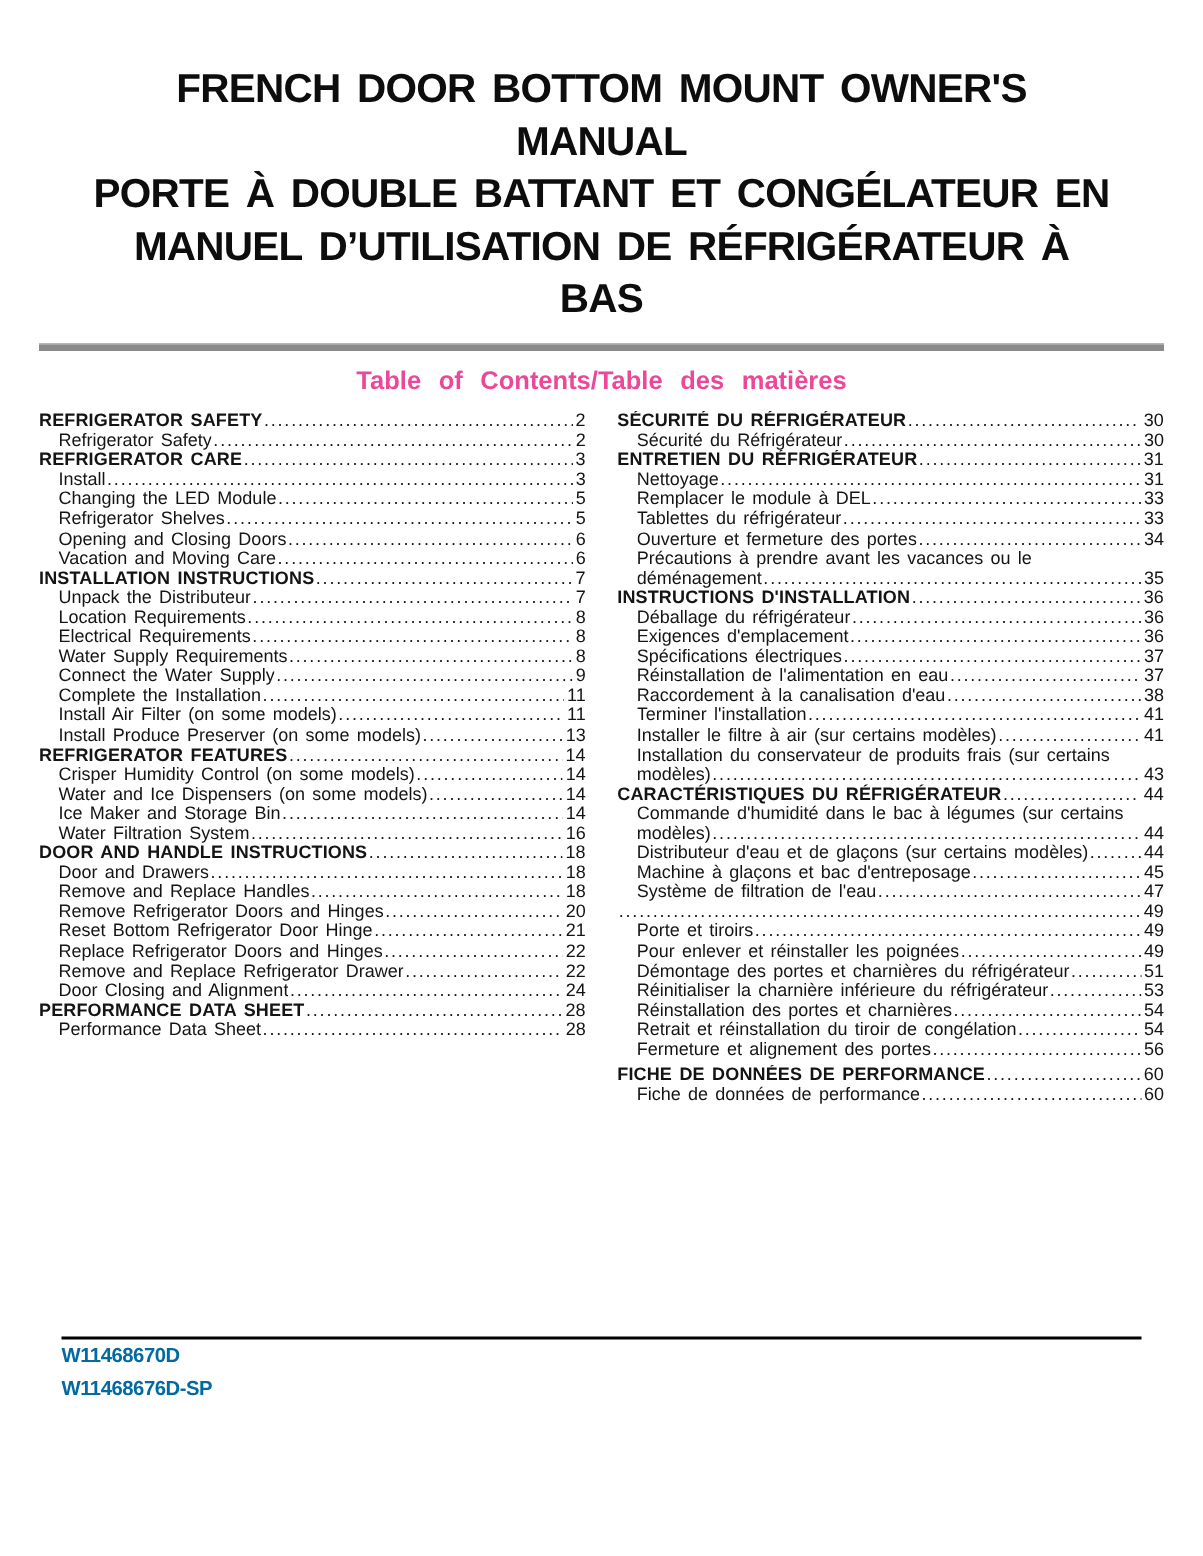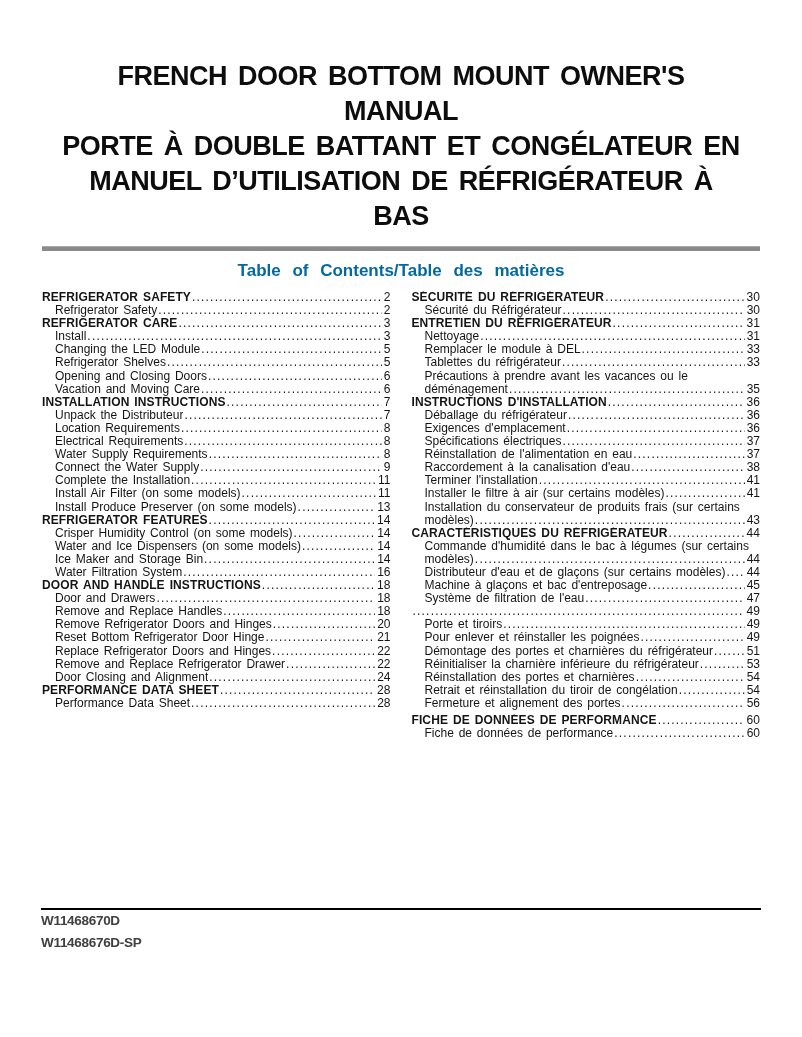--- a/index.html
+++ b/index.html
@@ -6,23 +6,22 @@
   body {
     width: 802px; height: 1037px;
     background: #ffffff;
     font-family: "Liberation Sans", sans-serif;
     color: #141414;
     position: relative;
     overflow: hidden;
   }
   .page {
     position: absolute; inset: 0;
-    padding: 0 42px;
+    padding: 0 26px;
     box-sizing: border-box;
-    margin-top: 17px;
   }
   .doc-title {
     margin-top: 42px;
     text-align: center;
     font-weight: 700;
     font-size: 27px;
     line-height: 35px;
     letter-spacing: -0.5px;
     word-spacing: 4px;
     color: #0d0d0d;
@@ -32,21 +31,21 @@
     background: #8a8a8a;
     border-top: 1px solid #a9a9a9;
     margin-top: 12px;
   }
   .toc-heading {
     margin-top: 10px;
     text-align: center;
     font-weight: 700;
     font-size: 17px;
     word-spacing: 7px;
-    color: #0369a1;
+    color: #ec4899;
   }
   .toc-columns {
     display: flex;
     margin-top: 10px;
     gap: 21px;
   }
   .toc-col { flex: 1 1 0; min-width: 0; }
   .toc-row {
     display: flex;
     align-items: baseline;
@@ -77,21 +76,21 @@
     position: absolute;
     left: 41px; right: 41px;
     top: 891px;
   }
   .footer-rule { height: 2px; background: #000000; }
   .part-number {
     font-weight: 700;
     font-size: 13.5px;
     line-height: 22px;
     letter-spacing: -0.3px;
-    color: #404040;
+    color: #0369a1;
   }
   .part-number:first-of-type { margin-top: 4px; }
 </style>
 </head>
 <body>
 
 <div class="page">
 
   <div class="doc-title">
     <div>FRENCH DOOR BOTTOM MOUNT OWNER'S</div>
@@ -293,20 +292,25 @@
           <span class="toc-text">Remplacer le module à DEL</span>
           <span class="toc-leader"></span>
           <span class="toc-page">33</span>
         </div>
         <div class="toc-row indent">
           <span class="toc-text">Tablettes du réfrigérateur</span>
           <span class="toc-leader"></span>
           <span class="toc-page">33</span>
         </div>
         <div class="toc-row indent">
+          <span class="toc-text">Ouverture et fermeture des portes</span>
+          <span class="toc-leader"></span>
+          <span class="toc-page">34</span>
+        </div>
+        <div class="toc-row indent">
           <span class="toc-text">Précautions à prendre avant les vacances ou le</span>
         </div>
         <div class="toc-row indent">
           <span class="toc-text">déménagement</span>
           <span class="toc-leader"></span>
           <span class="toc-page">35</span>
         </div>
         <div class="toc-row bold">
           <span class="toc-text">INSTRUCTIONS D'INSTALLATION</span>
           <span class="toc-leader"></span>

